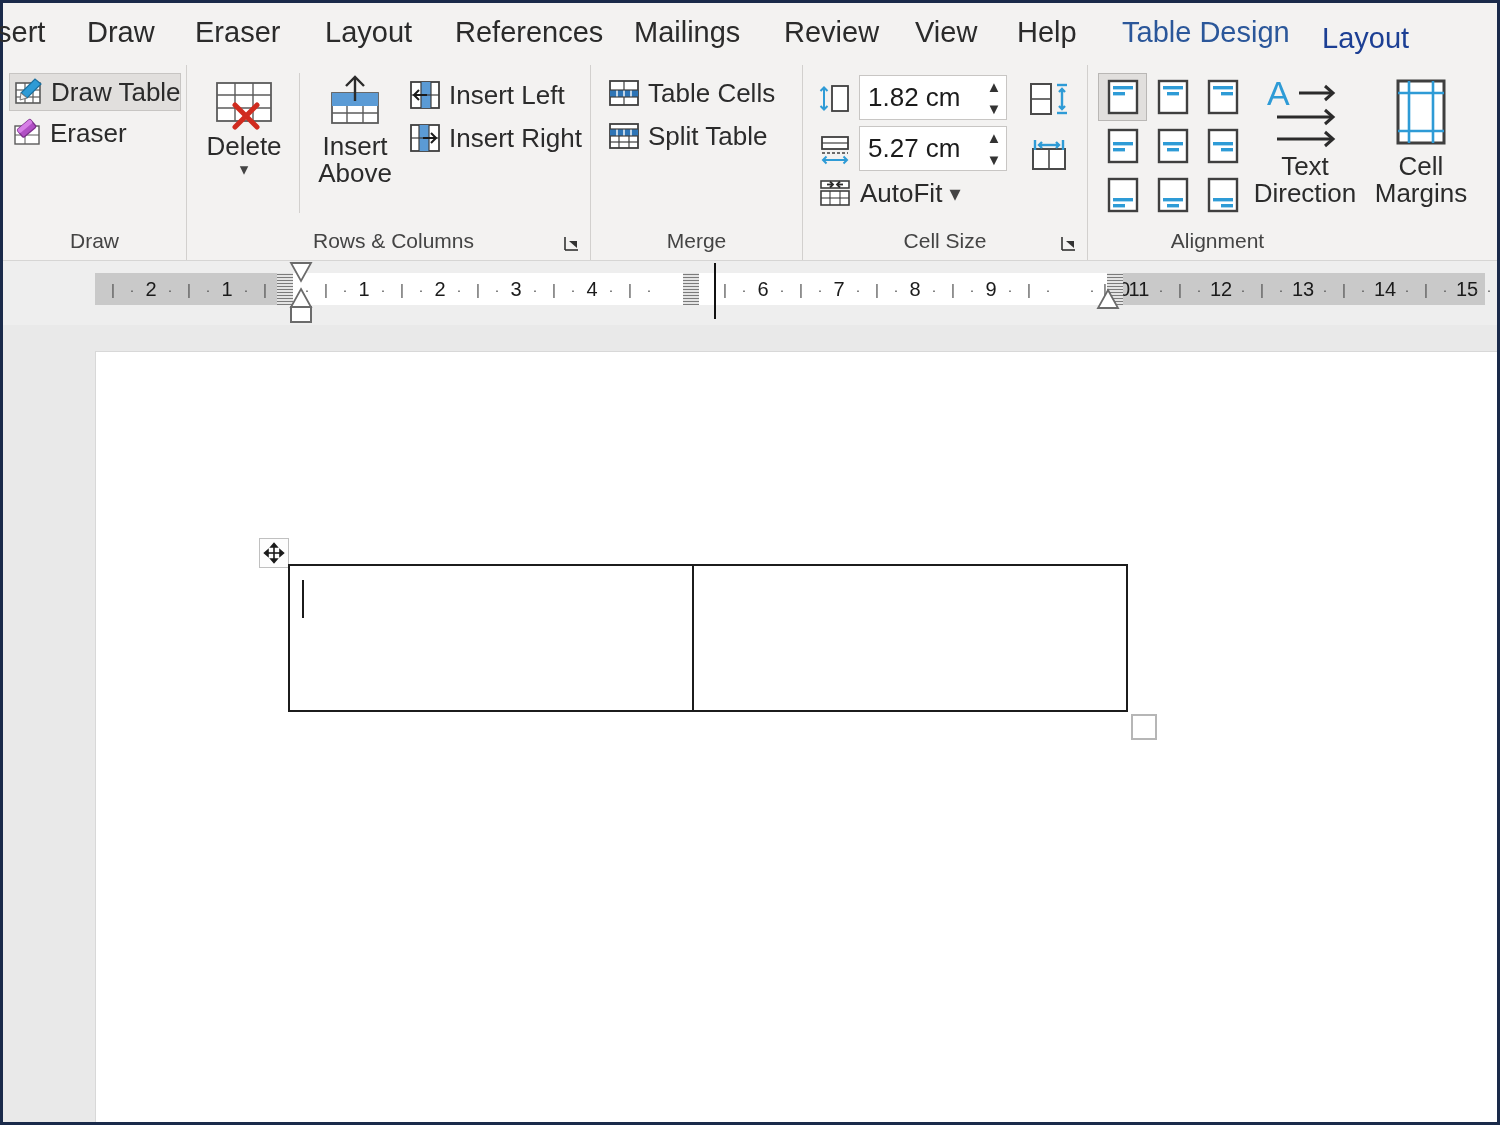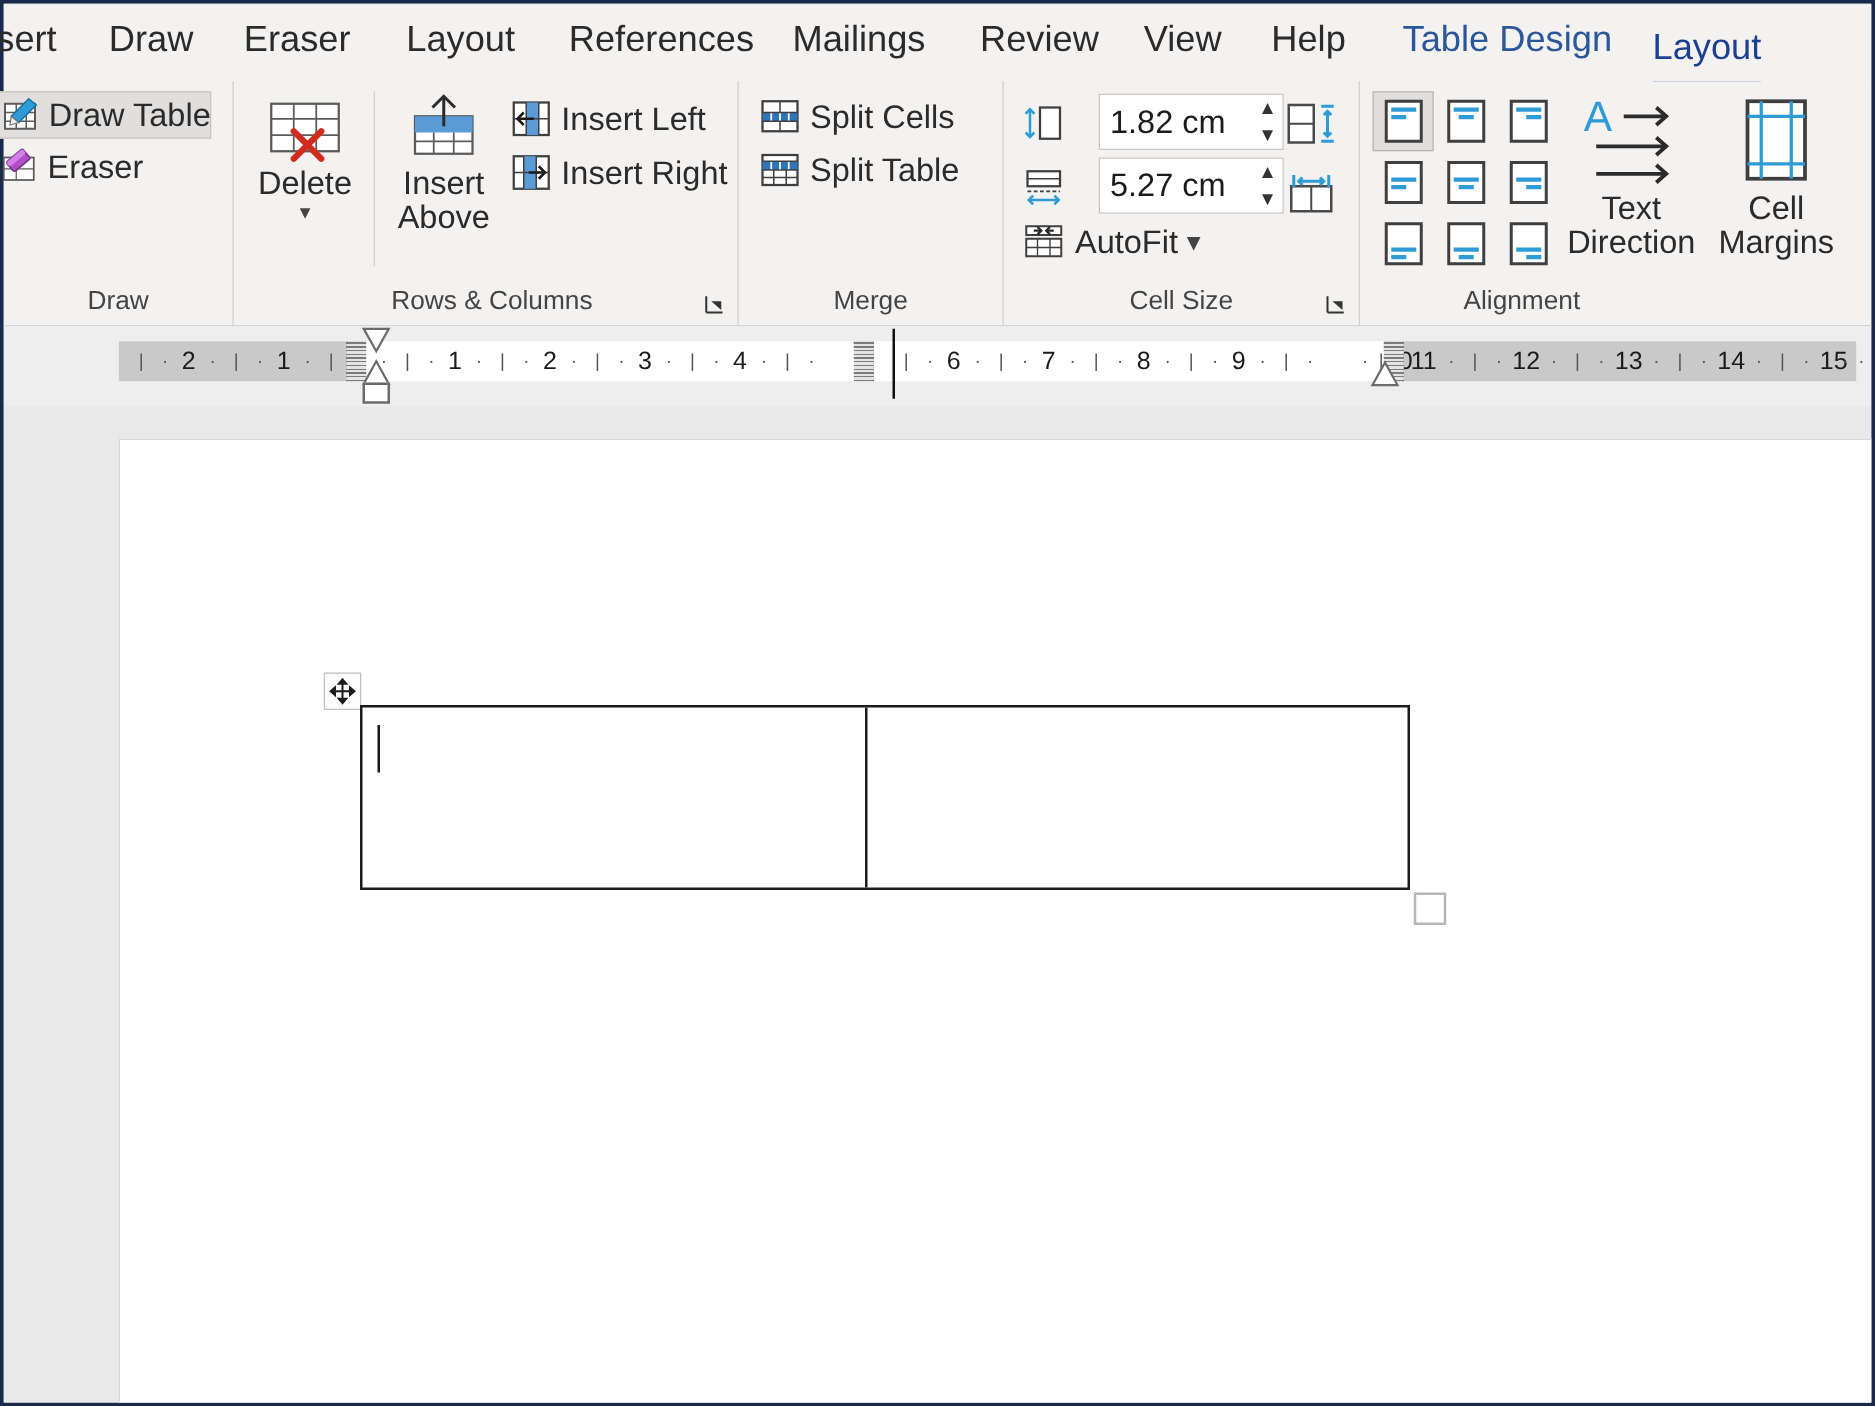--- a/index.html
+++ b/index.html
@@ -80,21 +80,21 @@
   .bbtn .lbl { font-size: 26px; color: #2b2b2b; line-height: 1.02; text-align: center; }
   .chev { font-size: 17px; color: #444; line-height: 1; margin-top: 1px; }
 
   .icon { display: inline-flex; align-items: center; justify-content: center; }
 
   
   .spin-row { display: flex; align-items: center; gap: 6px; height: 49px; }
   .spinbox {
     display: flex; align-items: center;
     width: 148px; height: 45px;
-    background: #ffffff; border: 1px solid #c8c6c4; margin-left: 20px;
+    background: #ffffff; border: 1px solid #c8c6c4;
   }
   .spinbox .val { flex: 1; font-size: 26px; color: #1b1b1b; padding-left: 8px; }
   .spin-arrows { display: flex; flex-direction: column; width: 24px; height: 100%;
                  align-items: center; justify-content: space-around; }
   .spin-arrows span { font-size: 15px; color: #333; line-height: 0.9; }
 
   .autofit-row { display: flex; align-items: center; gap: 7px; margin-top: 4px; font-size: 26px; color: #2b2b2b; }
 
   
   .algrid { display: grid; grid-template-columns: repeat(3, 49px); grid-template-rows: repeat(3, 48px); gap: 1px; }
@@ -164,21 +164,21 @@
     <div class="tab themed" style="position:absolute;left:1119px;"><span>Table Design</span></div>
     <div class="tab themed active" style="position:absolute;left:1319px;top:21px;">
       <span>Layout</span>
       <span class="underline"></span>
     </div>
   </div>
 
   <div class="ribbon">
 
     <div class="group" style="width:183px;">
-      <div class="group-body" style="flex-direction:column;padding-left:0;padding-top:8px;">
+      <div class="group-body" style="flex-direction:column;padding-left:12px;padding-top:8px;">
         <div class="sbtn selected" style="margin-left:-6px;width:172px;">
           <span class="icon">
             <svg width="30" height="30" viewBox="0 0 30 30">
               <rect x="2" y="6" width="24" height="20" fill="#fff" stroke="#5b5b5b" stroke-width="1.6"></rect>
               <line x1="2" y1="13" x2="26" y2="13" stroke="#5b5b5b" stroke-width="1.2"></line>
               <line x1="2" y1="20" x2="26" y2="20" stroke="#5b5b5b" stroke-width="1.2"></line>
               <line x1="11" y1="6" x2="11" y2="26" stroke="#5b5b5b" stroke-width="1.2"></line>
               <line x1="19" y1="6" x2="19" y2="26" stroke="#5b5b5b" stroke-width="1.2"></line>
               <path d="M7 16 L21 2 L27 7 L13 21 Z" fill="#2e9bd6" stroke="#1b6f9e" stroke-width="1.2"></path>
               <path d="M7 16 L13 21 L6 23 Z" fill="#f0f0f0" stroke="#777" stroke-width="1"></path>
@@ -301,21 +301,21 @@
                 <line x1="10" y1="14" x2="10" y2="21"></line>
                 <line x1="17" y1="14" x2="17" y2="21"></line>
                 <line x1="24" y1="14" x2="24" y2="21"></line>
               </g>
               <line x1="3" y1="14" x2="31" y2="14" stroke="#3f3f3f" stroke-width="1.2"></line>
               <line x1="3" y1="21" x2="31" y2="21" stroke="#3f3f3f" stroke-width="1.2"></line>
               <line x1="17" y1="5" x2="17" y2="14" stroke="#3f3f3f" stroke-width="1.2"></line>
               <line x1="17" y1="21" x2="17" y2="29" stroke="#3f3f3f" stroke-width="1.2"></line>
             </svg>
           </span>
-          <span>Split Cells</span>
+          <span>Table Cells</span>
         </div>
         <div class="sbtn">
           <span class="icon">
             <svg width="34" height="34" viewBox="0 0 34 34">
               <rect x="3" y="5" width="28" height="24" fill="#fff" stroke="#3f3f3f" stroke-width="1.8"></rect>
               <rect x="3" y="10" width="28" height="7" fill="#2e75b6"></rect>
               <g stroke="#ffffff" stroke-width="1.4">
                 <line x1="10" y1="10" x2="10" y2="17"></line>
                 <line x1="17" y1="10" x2="17" y2="17"></line>
                 <line x1="24" y1="10" x2="24" y2="17"></line>

